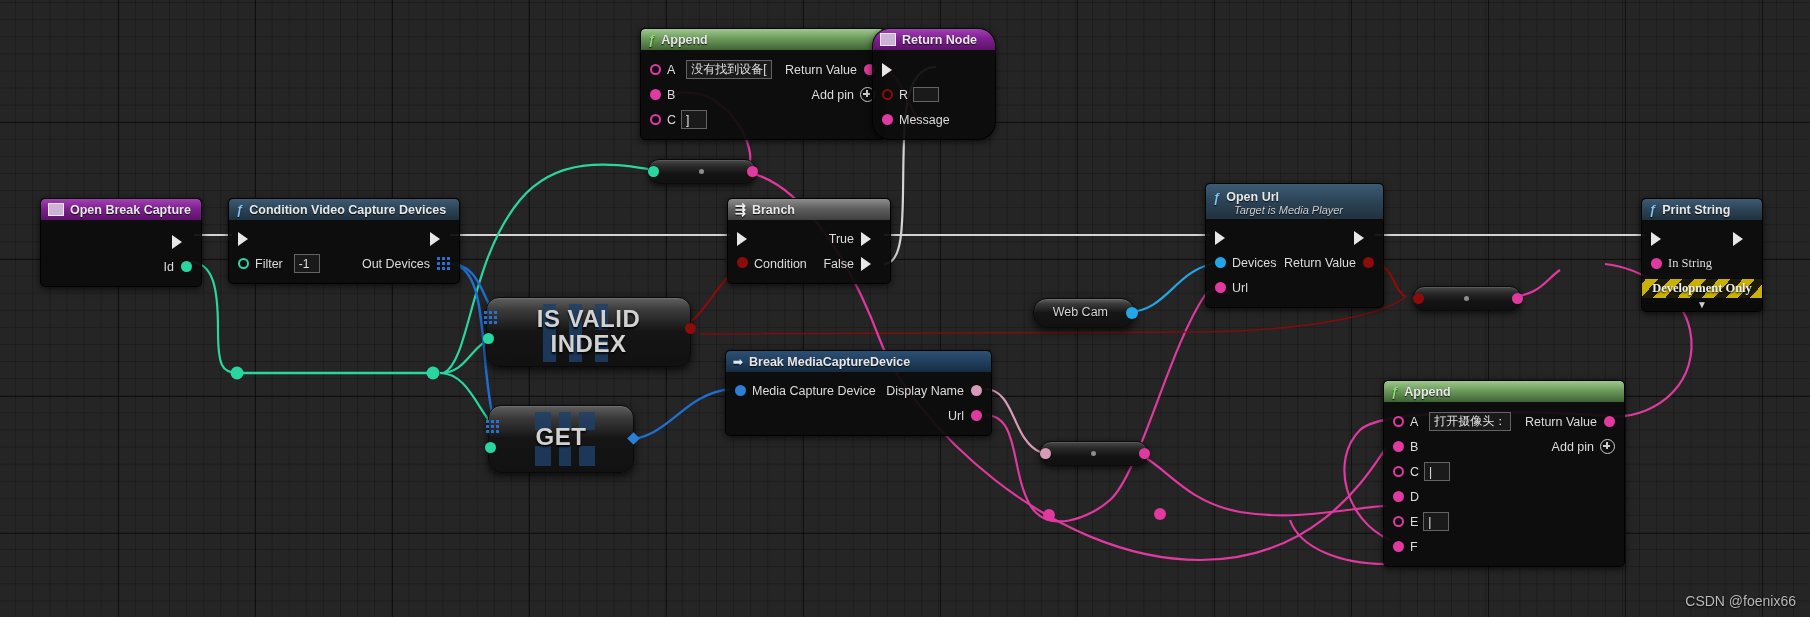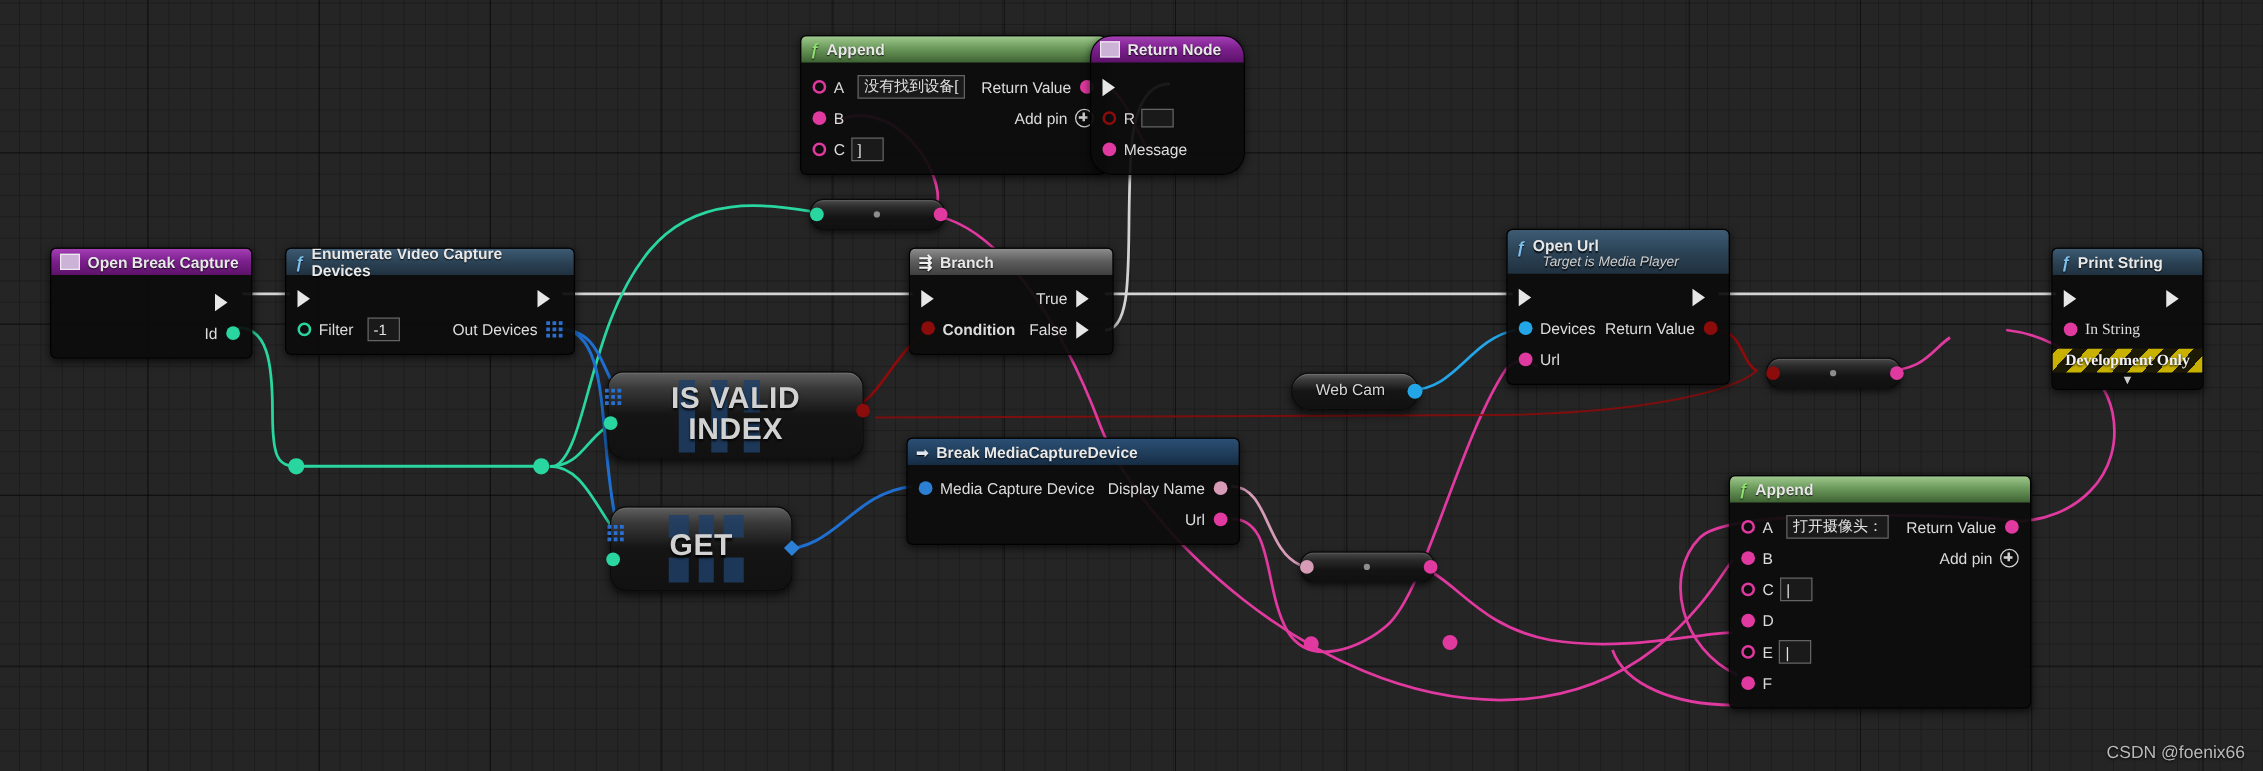--- a/index.html
+++ b/index.html
@@ -235,21 +235,21 @@
       <div class="row right">
         <span class="lbl">Id</span>
         <span class="pin solid c-int" style="margin-left:7px;"></span>
       </div>
     </div>
   </div>
 
   <div class="node" style="left:228px;top:198px;width:230px;">
     <div class="hdr hdr-blue">
       <span style="color:#7fc2f0;font-style:italic;font-weight:bold;font-size:13px;">ƒ</span>
-      <span>Enumerate Video Capture Devices</span>
+      <span>Condition Video Capture Devices</span>
     </div>
     <div class="body" style="padding-top:6px;">
       <div class="row sp">
         <span class="exec"></span>
         <span class="exec"></span>
       </div>
       <div class="row sp">
         <span style="display:flex;align-items:center;gap:6px;">
           <span class="pin hollow c-int"></span>
           <span class="lbl">Filter</span>
@@ -353,21 +353,21 @@
     </div>
     <div class="body" style="padding-top:6px;">
       <div class="row sp">
         <span class="exec"></span>
         <span style="display:flex;align-items:center;gap:7px;">
           <span class="lbl">True</span>
           <span class="exec"></span>
         </span>
       </div>
       <div class="row sp">
-        <span style="display:flex;align-items:flex-start;gap:6px;font-weight:bold;">
+        <span style="display:flex;align-items:flex-start;gap:6px;">
           <span class="pin solid" style="background:#8c0b0b;"></span>
           <span class="lbl">Condition</span>
         </span>
         <span style="display:flex;align-items:center;gap:7px;">
           <span class="lbl">False</span>
           <span class="exec"></span>
         </span>
       </div>
     </div>
   </div>

